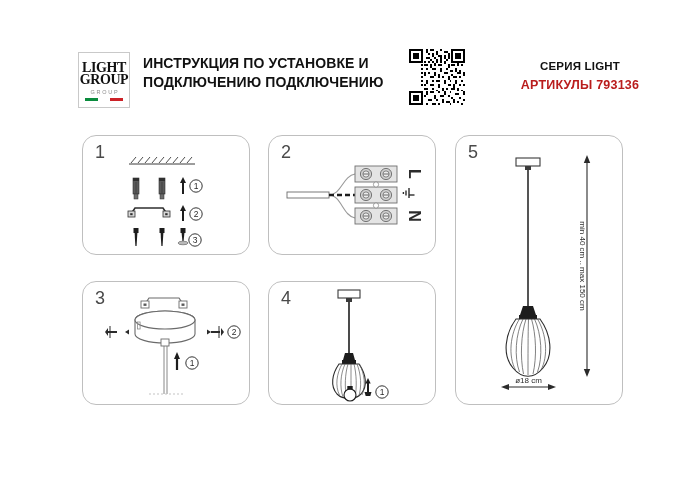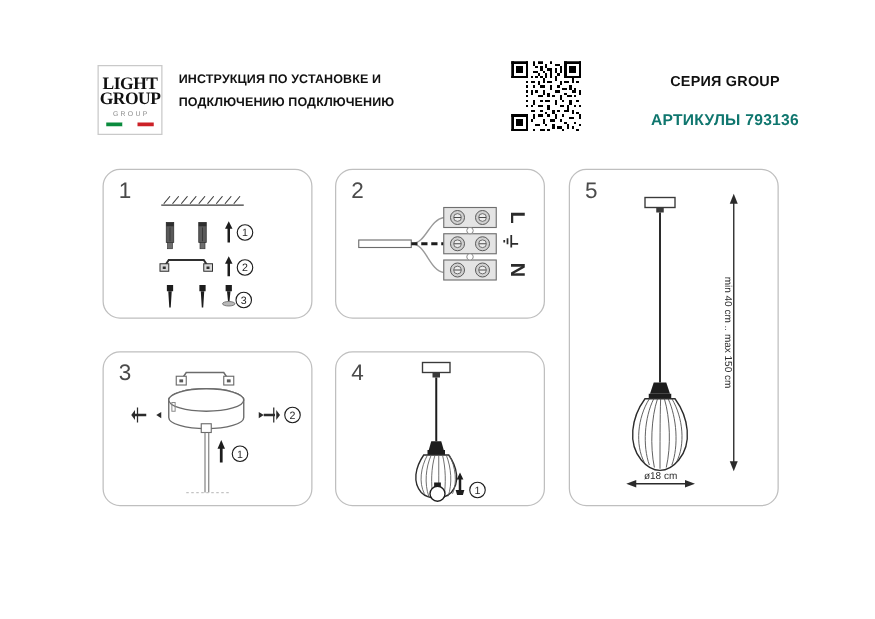--- a/index.html
+++ b/index.html
@@ -61,21 +61,21 @@
     height: 3px;
     display: flex;
   }
   #logo-flag span { flex: 1 1 33.333%; height: 100%; display:block; }
 
   #header-title {
     position: absolute;
     left: 143px;
     top: 54px;
     width: 250px;
-    font-size: 10px;
+    font-size: 14px;
     font-weight: bold;
     line-height: 19px;
     color: #111111;
     letter-spacing: 0.1px;
   }
 
   #qr-code {
     position: absolute;
     left: 409px;
     top: 49px;
@@ -92,23 +92,23 @@
   }
   #series-line {
     font-size: 11.5px;
     font-weight: bold;
     color: #111;
     letter-spacing: 0.2px;
   }
   #article-line {
     font-size: 12.5px;
     font-weight: bold;
-    color: #0f766e;
+    color: #b91c1c;
     letter-spacing: 0.2px;
-    margin-top: 17px;
+    margin-top: 6px;
   }
 
   
   .panel {
     position: absolute;
     border: 1px solid #bfbfbf;
     border-radius: 14px;
     background: #ffffff;
     box-sizing: border-box;
   }
@@ -280,21 +280,21 @@
       <rect x="28" y="26" width="1" height="1"></rect>
         <rect x="9" y="28" width="1" height="1"></rect>
       <rect x="12" y="28" width="2" height="1"></rect>
         <rect x="15" y="28" width="1" height="1"></rect>
       <rect x="21" y="28" width="1" height="1"></rect>
         <rect x="27" y="28" width="1" height="1"></rect>
     </g>
   </svg>
 
   <div id="header-right">
-    <div id="series-line">СЕРИЯ GROUP</div>
+    <div id="series-line">СЕРИЯ LIGHT</div>
     <div id="article-line">АРТИКУЛЫ 793136</div>
   </div>
 </div>
 
 <div class="panel" id="panel-1">
   <div class="panel-num">1</div>
 
   <svg class="svg-layer" width="168" height="120" viewBox="0 0 168 120">
 
     <line x1="46" y1="28" x2="112" y2="28" stroke="#3a3a3a" stroke-width="1"></line>

